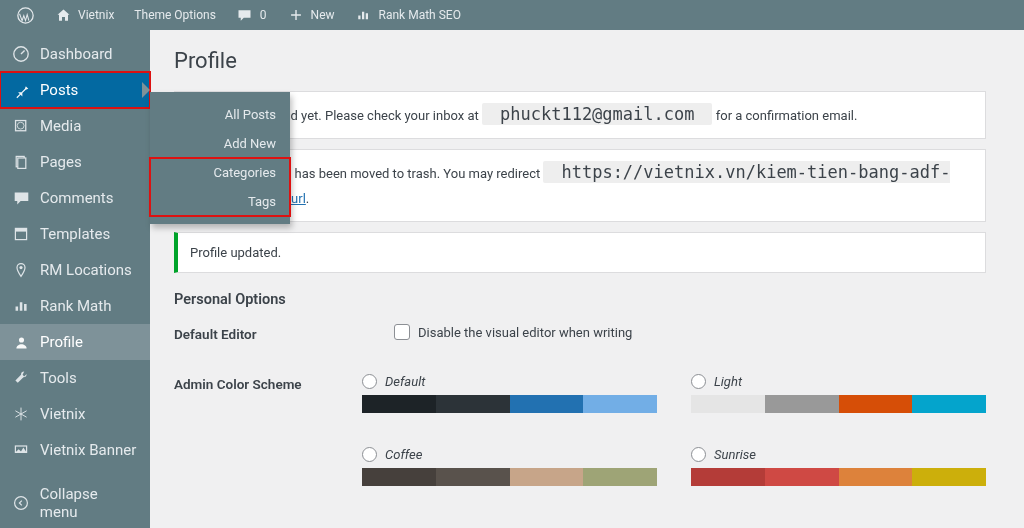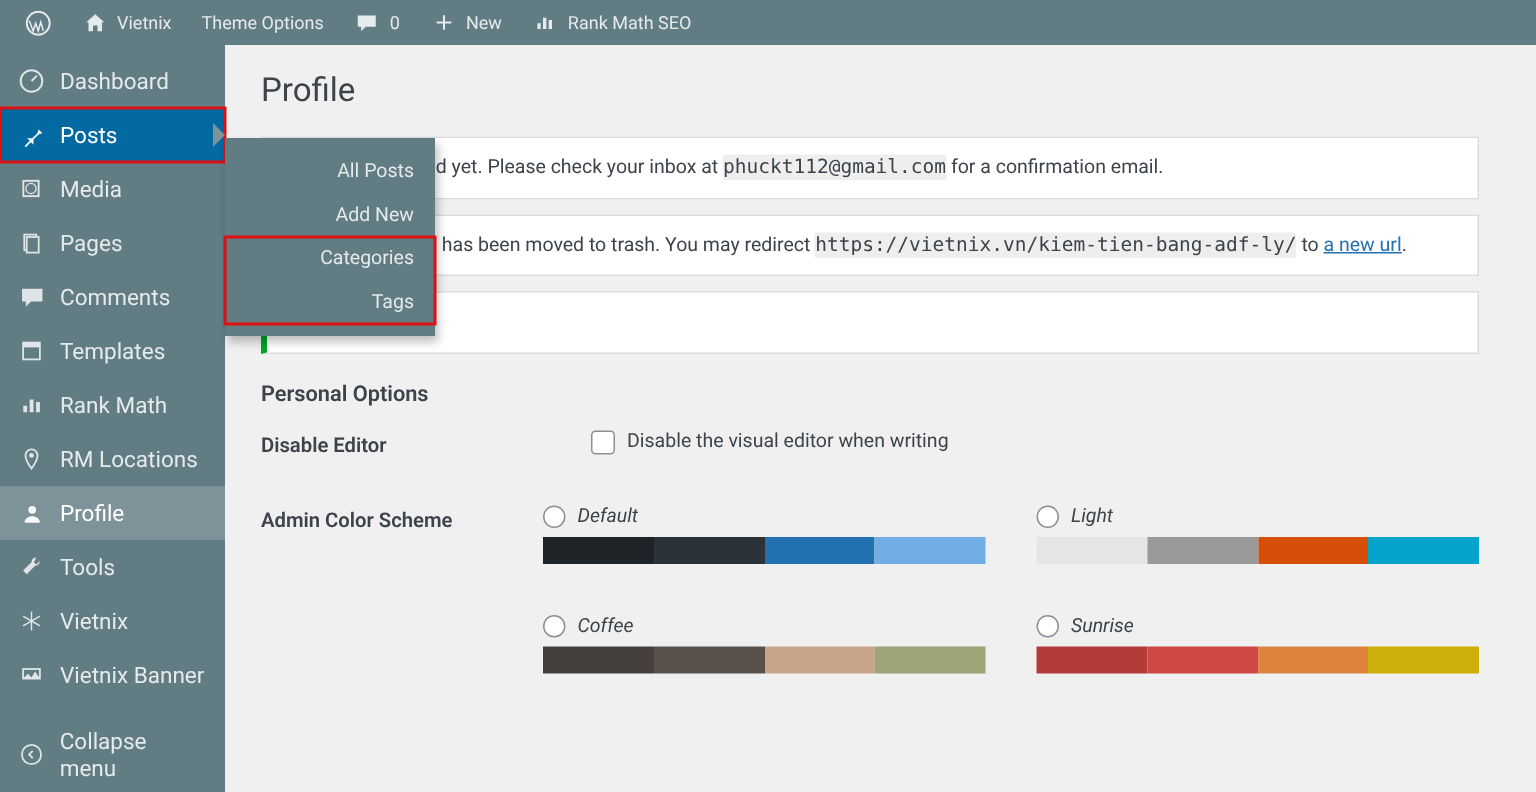--- a/index.html
+++ b/index.html
@@ -34,21 +34,21 @@
       background: #627c83; color: #e5eaed; padding: 8px 0;
       box-shadow: 2px 4px 6px rgba(0,0,0,.25);
     }
     .submenu-item { padding: 7px 14px; font-size: 13px; cursor: pointer; text-align: right; }
     .red-box-sub { outline: 2.5px solid #d11; outline-offset: -1px; }
 
     .content { flex: 1; padding: 14px 24px; color: #3c434a; max-width: 860px; }
     h1.title { font-size: 22px; font-weight: 400; margin: 4px 0 18px; }
     .notice { background: #fff; border: 1px solid #dcdcde; padding: 10px 12px; margin-bottom: 10px; font-size: 13px; line-height: 1.5; }
     .notice.success { border-left: 4px solid #00a32a; }
-    code { background: #eee; padding: 1px 0; border-radius: 2px; font-family: Consolas, monospace; font-size: 13px; }
+    code { background: #eee; padding: 1px 18px; border-radius: 2px; font-family: Consolas, monospace; font-size: 17px; }
     a.link { color: #2271b1; text-decoration: underline; }
 
     h2.section { font-size: 14.5px; font-weight: 600; margin: 18px 0 16px; }
 
     .form-row { display: flex; align-items: flex-start; margin-bottom: 32px; }
     .form-label { width: 220px; font-weight: 600; font-size: 13.5px; padding-top: 2px; }
     .form-field { flex: 1; text-align: center; }
 
     .checkbox-wrap { display: flex; align-items: center; gap: 8px; }
     .checkbox { width: 16px; height: 16px; border: 1px solid #8c8f94; border-radius: 3px; background: #fff; }
@@ -165,35 +165,35 @@
           <svg width="16" height="16" viewBox="0 0 20 20" fill="#e5eaed">
             <rect x="3" y="3" width="14" height="14" fill="none" stroke="#e5eaed" stroke-width="1.5"></rect>
             <rect x="3" y="3" width="14" height="4" fill="#e5eaed"></rect>
           </svg>
         </span>
       <span>Templates</span>
     </div>
 
     <div class="sidebar-item">
       <span class="ico">
+          <svg width="16" height="16" viewBox="0 0 20 20" fill="#e5eaed">
+            <path d="M10 2a5 5 0 015 5c0 4-5 11-5 11S5 11 5 7a5 5 0 015-5z" fill="none" stroke="#e5eaed" stroke-width="1.5"></path>
+            <circle cx="10" cy="7" r="2"></circle>
+          </svg>
+        </span>
+      <span>RM Locations</span>
+    </div>
+
+    <div class="sidebar-item">
+      <span class="ico">
           <svg width="17" height="17" viewBox="0 0 20 20" fill="#e5eaed">
             <path d="M3 15h3v-5H3zm5 0h3V5H8zm5 0h3v-8h-3z"></path>
           </svg>
         </span>
       <span>Rank Math</span>
-    </div>
-
-    <div class="sidebar-item">
-      <span class="ico">
-          <svg width="16" height="16" viewBox="0 0 20 20" fill="#e5eaed">
-            <path d="M10 2a5 5 0 015 5c0 4-5 11-5 11S5 11 5 7a5 5 0 015-5z" fill="none" stroke="#e5eaed" stroke-width="1.5"></path>
-            <circle cx="10" cy="7" r="2"></circle>
-          </svg>
-        </span>
-      <span>RM Locations</span>
     </div>
 
     <div class="sidebar-item current active" style="background:#7e9299">
       <span class="ico">
           <svg width="17" height="17" viewBox="0 0 20 20" fill="#fff">
             <circle cx="10" cy="7" r="3"></circle>
             <path d="M4 17c0-3 3-5 6-5s6 2 6 5z"></path>
           </svg>
         </span>
       <span>Profile</span>
@@ -263,21 +263,21 @@
       <a class="link" href="#">a new url</a>.
     </div>
 
     <div class="notice success">
       <span>Profile updated.</span>
     </div>
 
     <h2 class="section">Personal Options</h2>
 
     <div class="form-row">
-      <div class="form-label">Disable Editor</div>
+      <div class="form-label">Default Editor</div>
       <div class="form-field">
         <label class="checkbox-wrap">
           <span class="checkbox"></span>
           <span>Disable the visual editor when writing</span>
         </label>
       </div>
     </div>
 
     <div class="form-row">
       <div class="form-label">Admin Color Scheme</div>

